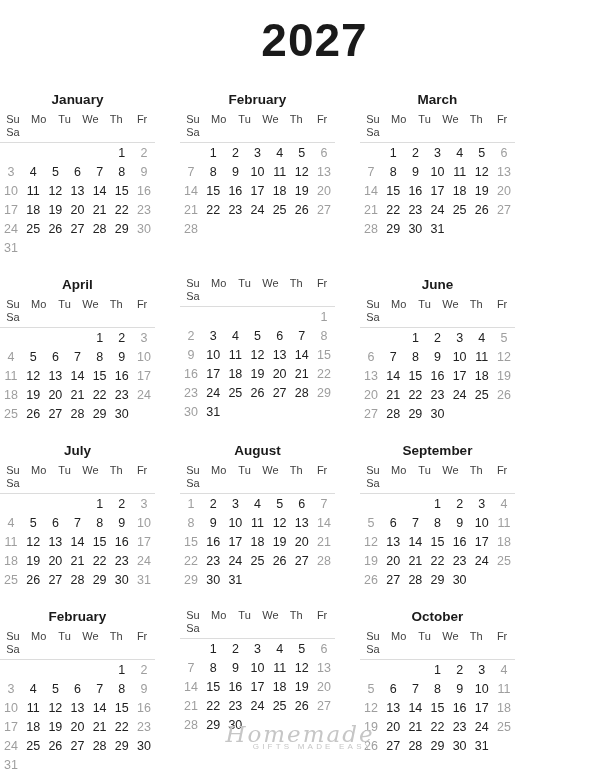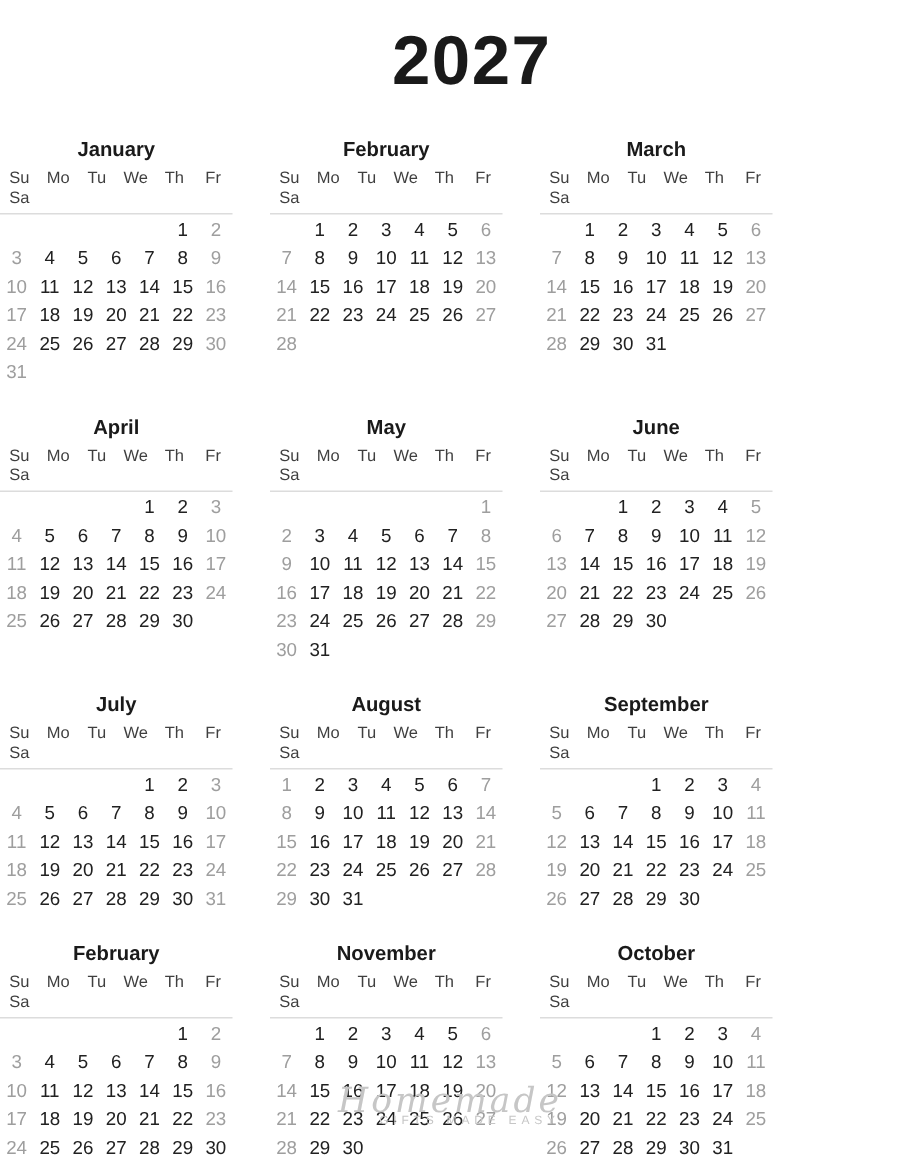--- a/index.html
+++ b/index.html
@@ -284,21 +284,20 @@
         <div class="day-cell weekend">24</div>
         <div class="day-cell weekend">25</div>
         <div class="day-cell">26</div>
         <div class="day-cell">27</div>
         <div class="day-cell">28</div>
         <div class="day-cell">29</div>
         <div class="day-cell">30</div>
       </div>
     </div>
     <div class="month">
-      <div class="month-title">May</div>
       <div class="weekday-row">
         <div class="weekday-cell">Su</div>
         <div class="weekday-cell">Mo</div>
         <div class="weekday-cell">Tu</div>
         <div class="weekday-cell">We</div>
         <div class="weekday-cell">Th</div>
         <div class="weekday-cell">Fr</div>
         <div class="weekday-cell">Sa</div>
       </div>
       <div class="days-grid">
@@ -572,21 +571,20 @@
         <div class="day-cell">25</div>
         <div class="day-cell">26</div>
         <div class="day-cell">27</div>
         <div class="day-cell">28</div>
         <div class="day-cell">29</div>
         <div class="day-cell">30</div>
         <div class="day-cell weekend">31</div>
       </div>
     </div>
     <div class="month">
-      <div class="month-title">November</div>
       <div class="weekday-row">
         <div class="weekday-cell">Su</div>
         <div class="weekday-cell">Mo</div>
         <div class="weekday-cell">Tu</div>
         <div class="weekday-cell">We</div>
         <div class="weekday-cell">Th</div>
         <div class="weekday-cell">Fr</div>
         <div class="weekday-cell">Sa</div>
       </div>
       <div class="days-grid">

